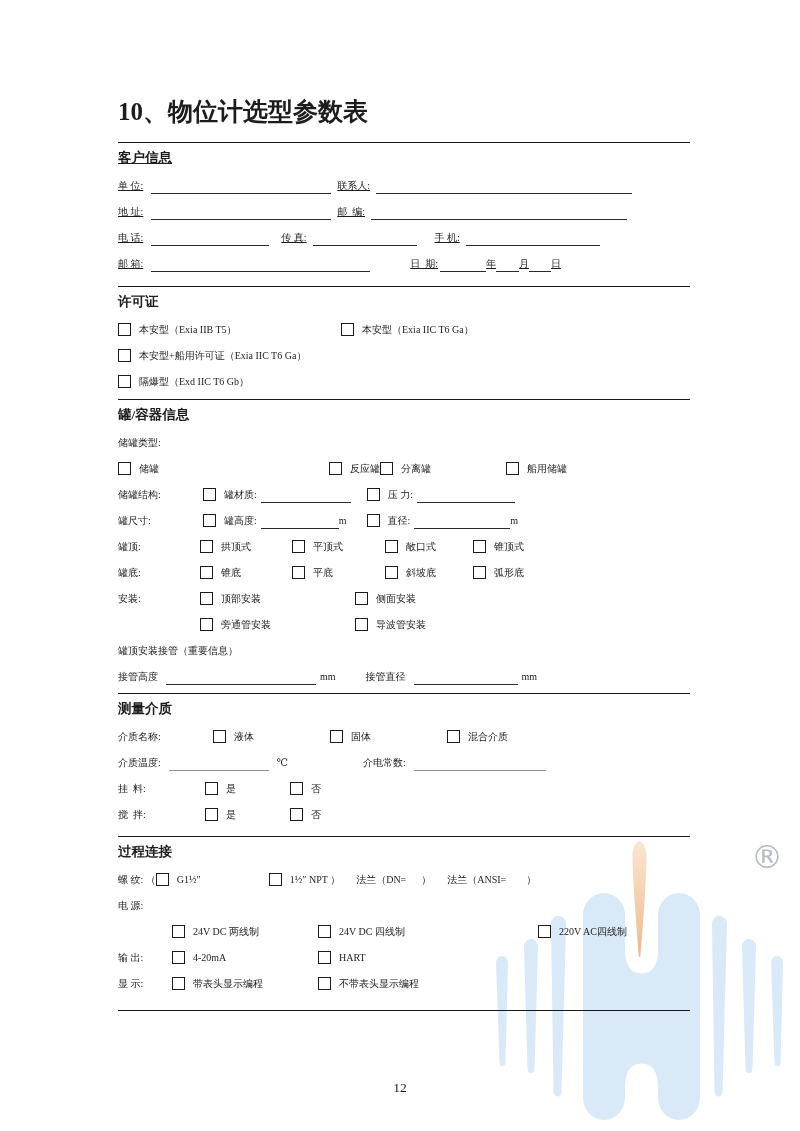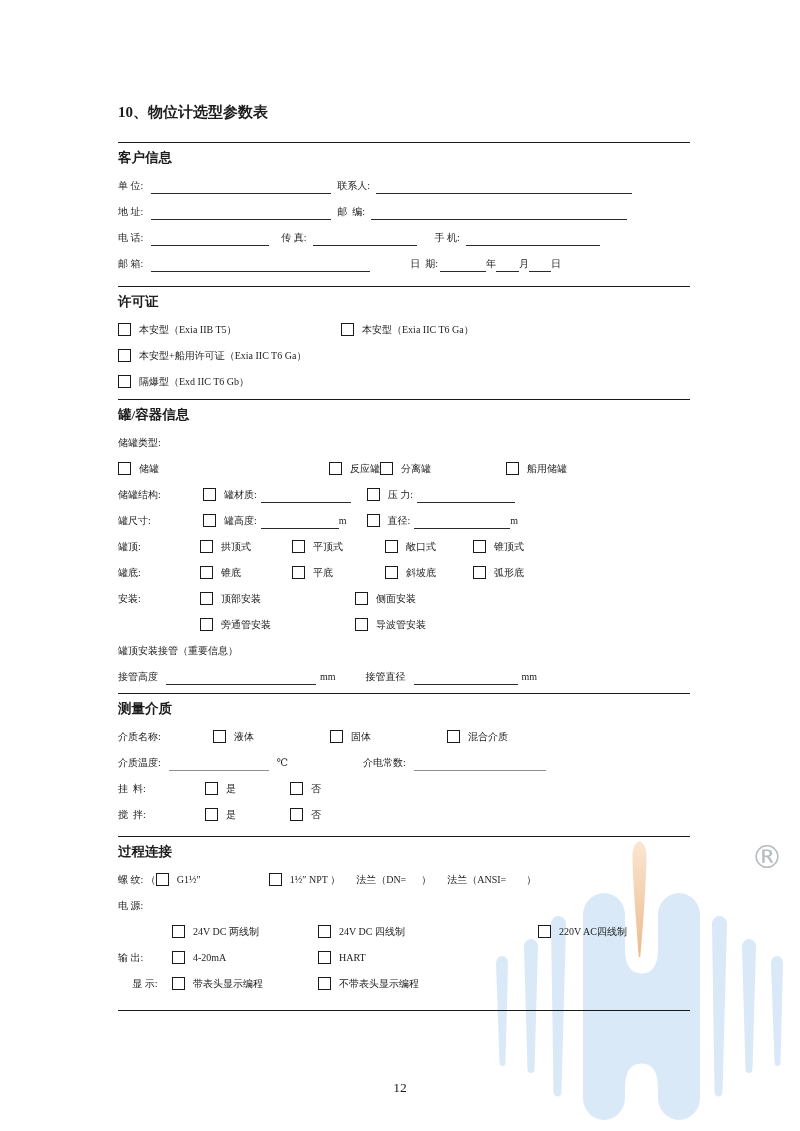--- a/index.html
+++ b/index.html
@@ -1,23 +1,23 @@
 <!DOCTYPE html>
 <html><head>
 <meta charset="utf-8">
 <style>
   html,body{margin:0;padding:0;background:#e8e8e8;}
   .page{position:relative;width:800px;height:1131px;background:#ffffff;margin:0 auto;
         font-family:"Liberation Serif","DejaVu Serif",serif;color:#1c1c1c;overflow:hidden;}
   .content{position:relative;z-index:2;padding:0 110px 0 118px;}
-  .title{padding-top:97px;margin-bottom:15px;font-size:15px;font-weight:700;line-height:30px;}
+  .title{padding-top:97px;margin-bottom:15px;font-size:25px;font-weight:700;line-height:30px;}
   .sec{border-top:1.6px solid #191919;padding-top:5px;}
   .sec-h{font-weight:700;font-size:13.5px;line-height:20px;height:20px;}
   .row{display:flex;align-items:flex-end;height:26px;font-size:10px;line-height:17px;}
-  .s1{padding-bottom:14px;} .s2{padding-bottom:9px;} .s3{padding-bottom:8px;}
+  .s1{padding-bottom:14px;text-decoration:underline;} .s2{padding-bottom:9px;} .s3{padding-bottom:8px;}
   .s4{padding-bottom:13px;} .s5{padding-bottom:18px;}
   .lbl{white-space:pre;}
   .cell{display:flex;align-items:center;flex:0 0 auto;}
   .box{display:inline-block;width:11px;height:11px;border:1.5px solid #1b1b1b;margin-right:8px;flex:0 0 auto;}
   .uline{display:inline-block;height:16px;border-bottom:1.4px solid #2b2b2b;flex:0 0 auto;}
   .uline.g{border-bottom-color:#8f8f8f;}
   .endline{height:0;border-top:1.6px solid #191919;}
   .footer{position:absolute;left:0;right:0;top:1080px;text-align:center;font-size:13.5px;z-index:2;}
   .wm{position:absolute;left:488px;top:836px;width:312px;height:295px;z-index:1;}
 </style>
@@ -322,21 +322,21 @@
             <span class="cell" style="width: 146px;">
               <span class="box"></span>
               <span class="lbl">4-20mA</span>
             </span>
             <span class="cell">
               <span class="box"></span>
               <span class="lbl">HART</span>
             </span>
           </div>
           <div class="row">
-            <span class="lbl" style="display: inline-block; min-width: 54px; text-align: center;">显 示:</span>
+            <span class="lbl" style="display: inline-block; min-width: 54px;">显 示:</span>
             <span class="cell" style="width: 146px;">
               <span class="box"></span>
               <span class="lbl">带表头显示编程</span>
             </span>
             <span class="cell">
               <span class="box"></span>
               <span class="lbl">不带表头显示编程</span>
             </span>
           </div>
         </div>

